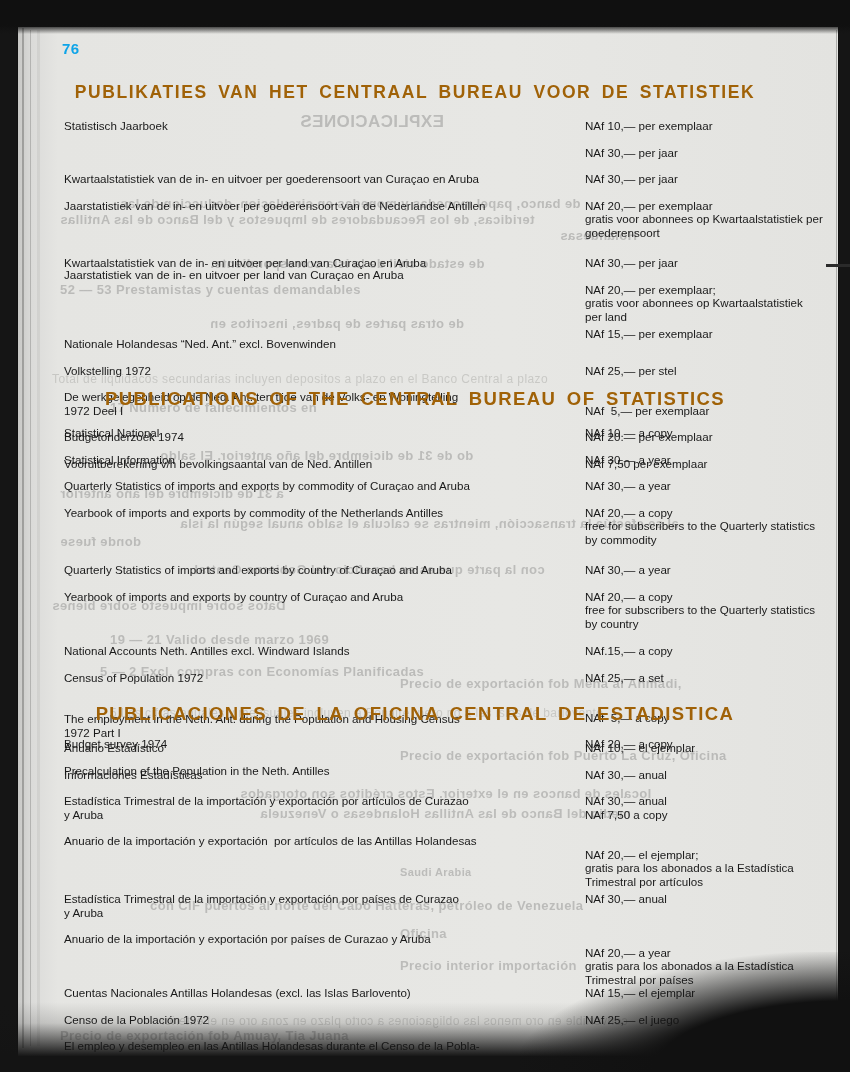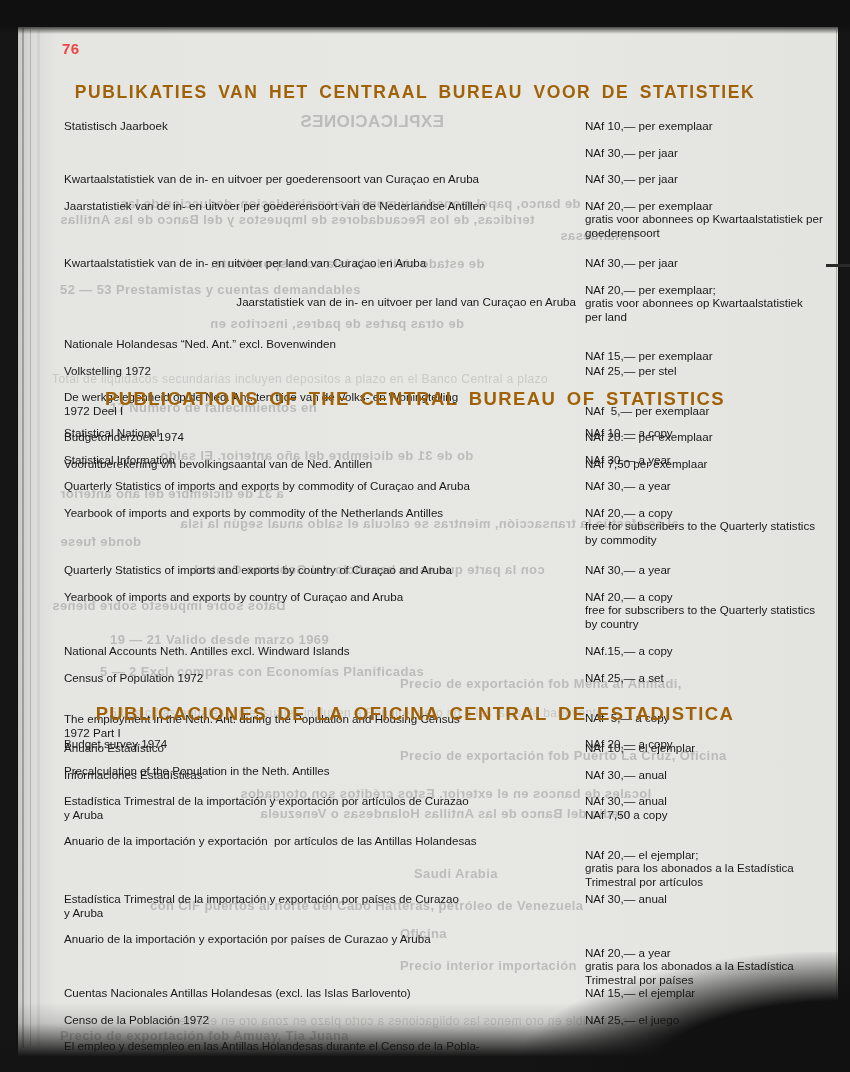--- a/index.html
+++ b/index.html
@@ -43,21 +43,21 @@
      background:linear-gradient(180deg,#101010 0%,#101010 72%,rgba(16,16,16,0) 100%);}
 
   
   #content{
     position:absolute; left:0; top:0; width:850px; height:1072px;
     color:#1b1b1b;
   }
 
   .pageno{
     position:absolute; left:62px; top:40px;
-    font-size:15px; font-weight:bold; letter-spacing:.5px; color:#ef4444;
+    font-size:15px; font-weight:bold; letter-spacing:.5px; color:#0ea5e9;
   }
 
   .section{ position:absolute; left:0; width:850px; }
 
   .sect-title{
     text-align:center;
     font-size:17.5px;
     font-weight:bold;
     letter-spacing:1.6px;
     word-spacing:4px;
@@ -147,21 +147,21 @@
         <div class="ghost" style="left: 60px; top: 534px; font-size: 13px;">donde fuese</div>
         <div class="ghost" style="left: 190px; top: 562px; font-size: 13px;">con la parte que es en beneficio del Gobierno Central.</div>
         <div class="ghost" style="left: 52px; top: 598px; font-size: 13px;">Datos sobre impuesto sobre bienes</div>
         <div class="ghost norm" style="left: 110px; top: 632px; font-size: 13px;">19 — 21    Valido desde marzo 1969</div>
         <div class="ghost norm" style="left: 100px; top: 664px; font-size: 13px;">5  —  2     Excl. compras con Economías Planificadas</div>
         <div class="ghost norm" style="left: 400px; top: 676px; font-size: 13px;">Precio de exportación fob Mena al Ahmadi,</div>
         <div class="ghost norm small lite" style="left: 110px; top: 706px; font-size: 12px;">5     Las cifras anuales y mensuales incluyen a Bonaire, pero no a las islas de barlovento</div>
         <div class="ghost norm" style="left: 400px; top: 748px; font-size: 13px;">Precio de exportación fob Puerto La Cruz, Oficina</div>
         <div class="ghost" style="left: 240px; top: 786px; font-size: 13px;">locales de bancos en el exterior. Estos créditos son otorgados</div>
         <div class="ghost" style="left: 260px; top: 806px; font-size: 13px;">medio del Banco de las Antillas Holandesas o Venezuela</div>
-        <div class="ghost norm" style="left: 414px; top: 866px; font-size: 13px;">Saudi Arabia</div>
+        <div class="ghost norm" style="left: 400px; top: 866px; font-size: 11px;">Saudi Arabia</div>
         <div class="ghost norm" style="left: 150px; top: 898px; font-size: 13px;">con CIF puertos al norte del Cabo Hatteras, petróleo de Venezuela</div>
         <div class="ghost norm" style="left: 400px; top: 926px; font-size: 13px;">Oficina</div>
         <div class="ghost norm" style="left: 400px; top: 958px; font-size: 13px;">Precio interior importación</div>
         <div class="ghost small lite" style="left: 160px; top: 1014px; font-size: 12px;">convertible en oro menos las obligaciones a corto plazo en zona oro en el exterior</div>
         <div class="ghost norm" style="left: 60px; top: 1028px; font-size: 13px;">Precio de exportación fob Amuay, Tia Juana</div>
       </div>
 
     <div class="pageno">76</div>
 
     <div class="section" id="sect-dutch" style="top:82px;">
@@ -182,28 +182,28 @@
             <div class="title-col" style="top: 40.5px;">Jaarstatistiek van de in- en uitvoer per goederensoort van de Nederlandse Antillen</div>
             <div class="price-col" style="top: 40.5px;">NAf 20,— per exemplaar
 gratis voor abonnees op Kwartaalstatistiek per
 goederensoort</div>
           </div>
           <div class="row">
             <div class="title-col" style="top: 85px;">Kwartaalstatistiek van de in- en uitvoer per land van Curaçao en Aruba</div>
             <div class="price-col" style="top: 85px;">NAf 30,— per jaar</div>
           </div>
           <div class="row">
-            <div class="title-col" style="top: 111px; text-align: right;">Jaarstatistiek van de in- en uitvoer per land van Curaçao en Aruba</div>
+            <div class="title-col" style="top: 84px;">Jaarstatistiek van de in- en uitvoer per land van Curaçao en Aruba</div>
             <div class="price-col" style="top: 98.5px;">NAf 20,— per exemplaar;
 gratis voor abonnees op Kwartaalstatistiek
 per land</div>
           </div>
           <div class="row">
             <div class="title-col" style="top: 140px;">Nationale Holandesas “Ned. Ant.” excl. Bovenwinden</div>
-            <div class="price-col" style="top: 152px;">NAf 15,— per exemplaar</div>
+            <div class="price-col" style="top: 130px;">NAf 15,— per exemplaar</div>
           </div>
           <div class="row">
             <div class="title-col" style="top: 153.5px;">Volkstelling 1972</div>
             <div class="price-col" style="top: 153.5px;">NAf 25,— per stel</div>
           </div>
           <div class="row">
             <div class="title-col" style="top: 167px;">De werkgelegenheid op de Ned. Ant. ten tijde van de Volks- en Woningtelling
 1972 Deel I</div>
             <div class="price-col" style="top: 180.5px;">NAf  5,— per exemplaar</div>
           </div>

